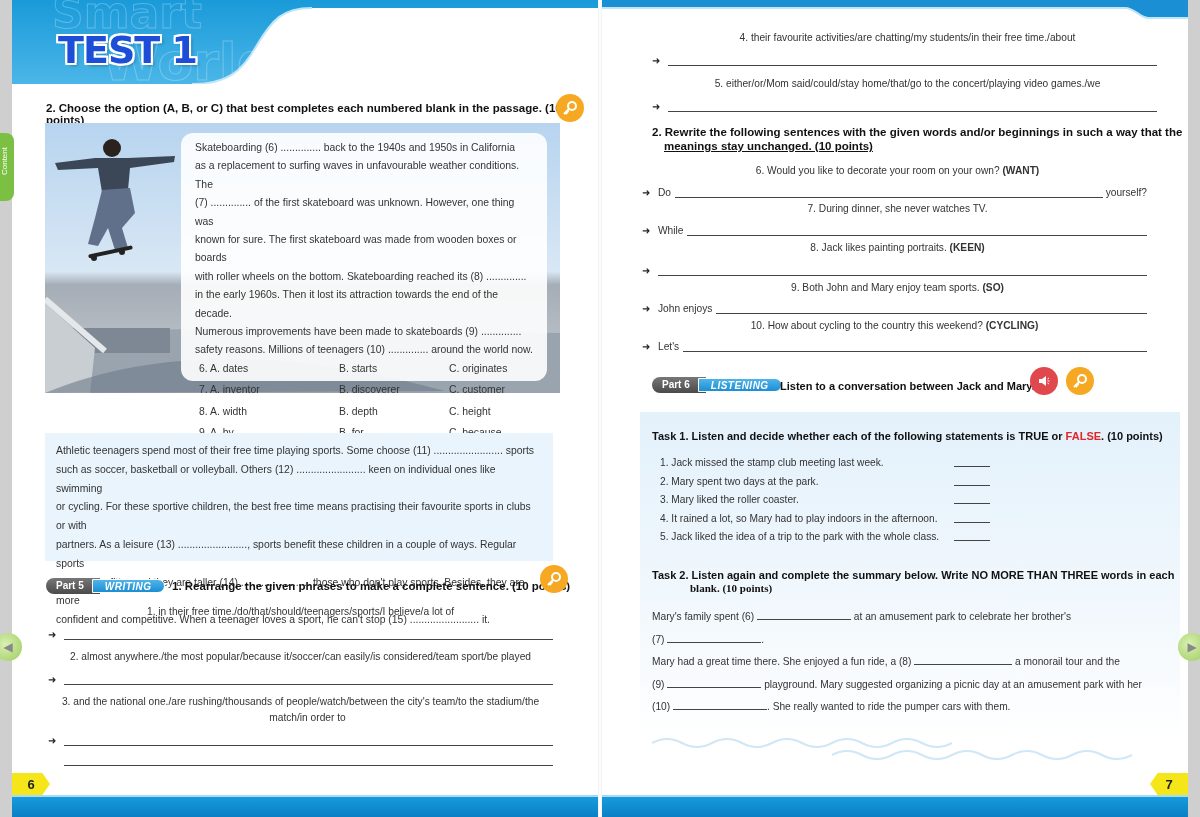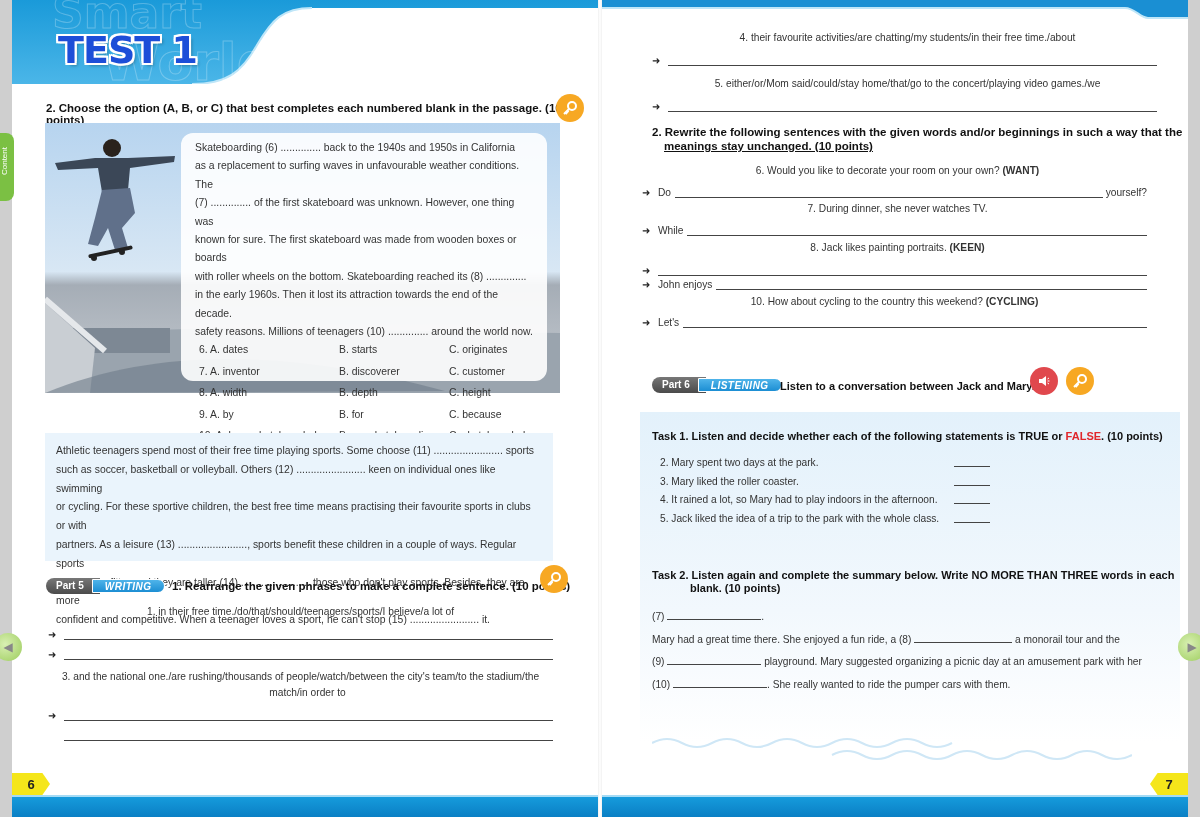--- a/index.html
+++ b/index.html
@@ -114,20 +114,21 @@
   </div>
 
   <div class="passage-card">
     <div class="passage-lines">
       <div>Skateboarding (6) .............. back to the 1940s and 1950s in California</div>
       <div>as a replacement to surfing waves in unfavourable weather conditions. The</div>
       <div>(7) .............. of the first skateboard was unknown. However, one thing was</div>
       <div>known for sure. The first skateboard was made from wooden boxes or boards</div>
       <div>with roller wheels on the bottom. Skateboarding reached its (8) ..............</div>
       <div>in the early 1960s. Then it lost its attraction towards the end of the decade.</div>
+      <div>Numerous improvements have been made to skateboards (9) ..............</div>
       <div>safety reasons. Millions of teenagers (10) .............. around the world now.</div>
     </div>
     <div class="options">
       <span>6. A. dates</span>
         <span>B. starts</span>
         <span>C. originates</span>
       <span>7. A. inventor</span>
         <span>B. discoverer</span>
         <span>C. customer</span>
       <span>8. A. width</span>
@@ -163,20 +164,21 @@
         <path d="M7 9 L2 14 M3.5 12.5 L5 14 M5 10.8 L6.5 12.3" stroke="#fff" stroke-width="2" fill="none"></path>
       </svg>
   </div>
 
   <div class="q-list" style="left:48px; top:604px; width:505px;">
     <div class="item-text">1. in their free time./do/that/should/teenagers/sports/I believe/a lot of</div>
     <div class="ans-row">
         <span class="arrow">➜</span>
         <span class="ans-line"></span>
       </div>
+    <div class="item-text" style="margin-top:9px;">2. almost anywhere./the most popular/because it/soccer/can easily/is considered/team sport/be played</div>
     <div class="ans-row">
         <span class="arrow">➜</span>
         <span class="ans-line"></span>
       </div>
     <div class="item-text" style="margin-top:9px;">3. and the national one./are rushing/thousands of people/watch/between the city's team/to the stadium/the</div>
     <div class="item-text" style="padding-left:14px;">match/in order to</div>
     <div class="ans-row">
         <span class="arrow">➜</span>
         <span class="ans-line"></span>
       </div>
@@ -233,20 +235,21 @@
     <div class="ans-row" style="height:16px;">
         <span class="arrow">➜</span>
         <span class="ans-lead">While</span>
         <span class="ans-line"></span>
       </div>
     <div class="item-text" style="padding-left:6px; line-height:24px;"><span>8. Jack likes painting portraits.</span> <b>(KEEN)</b></div>
     <div class="ans-row" style="height:16px;">
         <span class="arrow">➜</span>
         <span class="ans-line"></span>
       </div>
+    <div class="item-text" style="padding-left:6px; line-height:24px;"><span>9. Both John and Mary enjoy team sports.</span> <b>(SO)</b></div>
     <div class="ans-row" style="height:14px;">
         <span class="arrow">➜</span>
         <span class="ans-lead">John enjoys</span>
         <span class="ans-line"></span>
       </div>
     <div class="item-text" style="line-height:24px;"><span>10. How about cycling to the country this weekend?</span> <b>(CYCLING)</b></div>
     <div class="ans-row" style="height:14px;">
         <span class="arrow">➜</span>
         <span class="ans-lead">Let's</span>
         <span class="ans-line"></span>
@@ -269,43 +272,48 @@
         <circle cx="10" cy="6" r="4" fill="none" stroke="#fff" stroke-width="2"></circle>
         <path d="M7 9 L2 14 M3.5 12.5 L5 14 M5 10.8 L6.5 12.3" stroke="#fff" stroke-width="2" fill="none"></path>
       </svg>
   </div>
 
   <div class="q-head" style="left:52px; top:430px; font-size:11px;">
     <span>Task 1. Listen and decide whether each of the following statements is TRUE or </span><span style="color:#e0262b;margin-top:24px;">FALSE</span><span>. (10 points)</span>
   </div>
   <div class="q-list" style="left:60px; top:454px;">
     <div class="tf-row">
+        <span>1. Jack missed the stamp club meeting last week.</span>
+        <span class="tf-blank"></span>
+      </div>
+    <div class="tf-row">
         <span>2. Mary spent two days at the park.</span>
         <span class="tf-blank"></span>
       </div>
     <div class="tf-row">
         <span>3. Mary liked the roller coaster.</span>
         <span class="tf-blank"></span>
       </div>
     <div class="tf-row">
         <span>4. It rained a lot, so Mary had to play indoors in the afternoon.</span>
         <span class="tf-blank"></span>
       </div>
     <div class="tf-row">
         <span>5. Jack liked the idea of a trip to the park with the whole class.</span>
         <span class="tf-blank"></span>
       </div>
   </div>
 
   <div class="q-head" style="left:52px; top:569px; font-size:11px; line-height:13px;">
     <div>Task 2. Listen again and complete the summary below. Write NO MORE THAN THREE words in each</div>
-    <div style="padding-left:38px;">blank. (10 points)</div>
+    <div style="padding-left:38px;font-family:Liberation Serif, serif;">blank. (10 points)</div>
   </div>
 
   <div class="summary" style="left:52px;">
+    <div><span>Mary's family spent (6)</span> <span class="blank" style="width:94px;"></span> <span>at an amusement park to celebrate her brother's</span></div>
     <div><span>(7)</span> <span class="blank" style="width:94px;"></span><span>.</span></div>
     <div><span>Mary had a great time there. She enjoyed a fun ride, a (8)</span> <span class="blank" style="width:98px;"></span> <span>a monorail tour and the</span></div>
     <div><span>(9)</span> <span class="blank" style="width:94px;"></span> <span>playground. Mary suggested organizing a picnic day at an amusement park with her</span></div>
     <div><span>(10)</span> <span class="blank" style="width:94px;"></span><span>. She really wanted to ride the pumper cars with them.</span></div>
   </div>
 
   <svg style="position:absolute; left:52px; top:735px;" width="480" height="25" viewBox="0 0 480 25">
     <path d="M0 8 q15 -8 30 0 t30 0 t30 0 t30 0 t30 0 t30 0 t30 0 t30 0 t30 0 t30 0" fill="none" stroke="#cfe7f6" stroke-width="2"></path>
     <path d="M180 20 q15 -8 30 0 t30 0 t30 0 t30 0 t30 0 t30 0 t30 0 t30 0 t30 0 t30 0" fill="none" stroke="#cfe7f6" stroke-width="2"></path>
   </svg>

